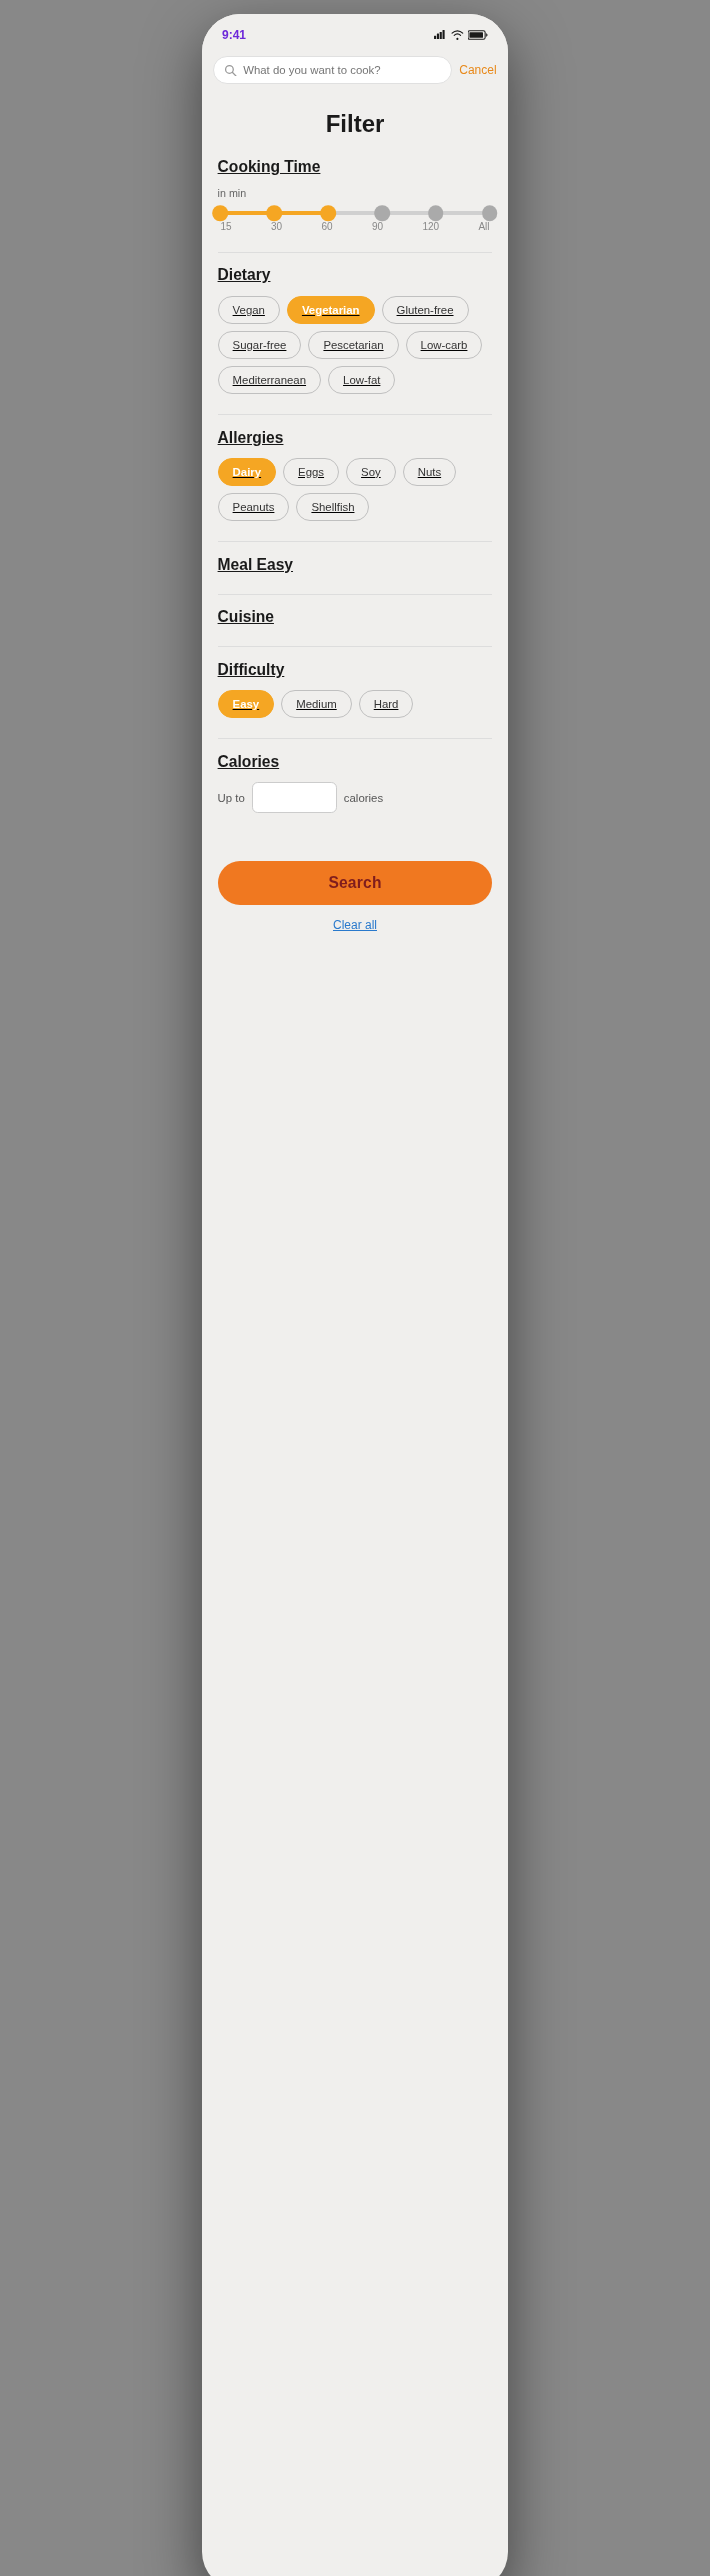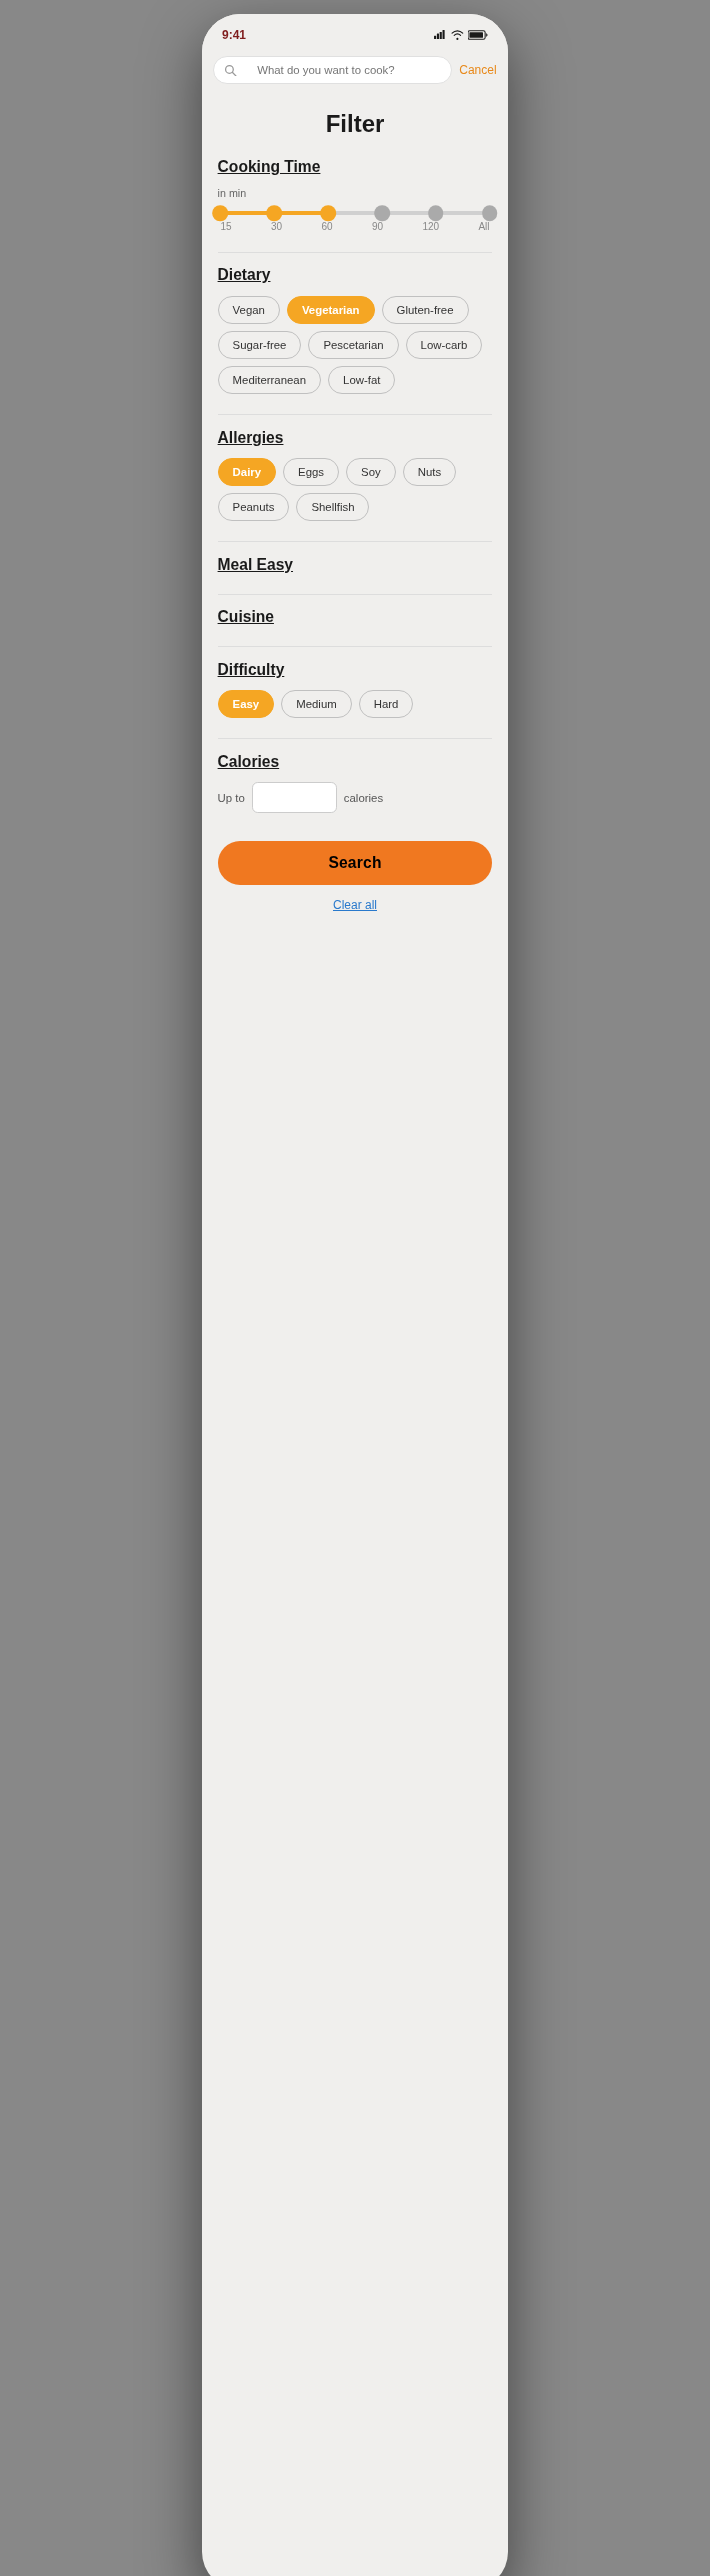--- a/index.html
+++ b/index.html
@@ -30,21 +30,21 @@
       display: flex;
       justify-content: space-between;
       align-items: center;
       padding: 10px 20px 4.3px;
       height: 36px;
     }
 
     .status-time {
       font-size: 12px;
       font-weight: 600;
-      color: #7f1d1d;
+      color: #6d28d9;
       text-align: center;
     }
 
     .status-icons {
       display: flex;
       align-items: center;
       gap: 4.3px;
     }
 
     .status-icons svg {
@@ -60,21 +60,21 @@
       gap: 7px;
     }
 
     .search-input-wrap {
       flex: 1;
       background: #fff;
       border-radius: 17px;
       display: flex;
       align-items: center;
       padding: 7px 10px;
-      gap: 20px;
+      gap: 6px;
       border: 0.7px solid #e0e0e0;
     }
 
     .search-input-wrap input {
       border: none;
       background: transparent;
       font-size: 11.4px;
       color: #aaa;
       outline: none;
       flex: 1;
@@ -117,20 +117,21 @@
       font-size: 10.7px;
       color: #666;
       margin-bottom: 8.5px;
     }
 
     
     .tags {
       display: flex;
       flex-wrap: wrap;
       gap: 7px;
+      text-decoration: underline;
     }
 
     .tag {
       border: 1.1px solid #c0c0c0;
       border-radius: 17px;
       padding: 7px 14px;
       font-size: 11.4px;
       color: #333;
       background: #f0efed;
       cursor: pointer;
@@ -226,25 +227,25 @@
       color: #333;
     }
 
     
     .search-button {
       width: 100%;
       height: 44px;
       background: #F07820;
       border: none;
       border-radius: 23px;
-      color: #000000;
+      color: #7f1d1d;
       font-size: 15.6px;
       font-weight: 700;
       cursor: pointer;
-      margin-top: 8px;
+      margin-top: 28px;
       letter-spacing: 0.2px;
     }
 
     .clear-all-btn {
       display: block;
       text-align: center;
       color: #2979cc;
       font-size: 12px;
       cursor: pointer;
       margin-top: 12.8px;

